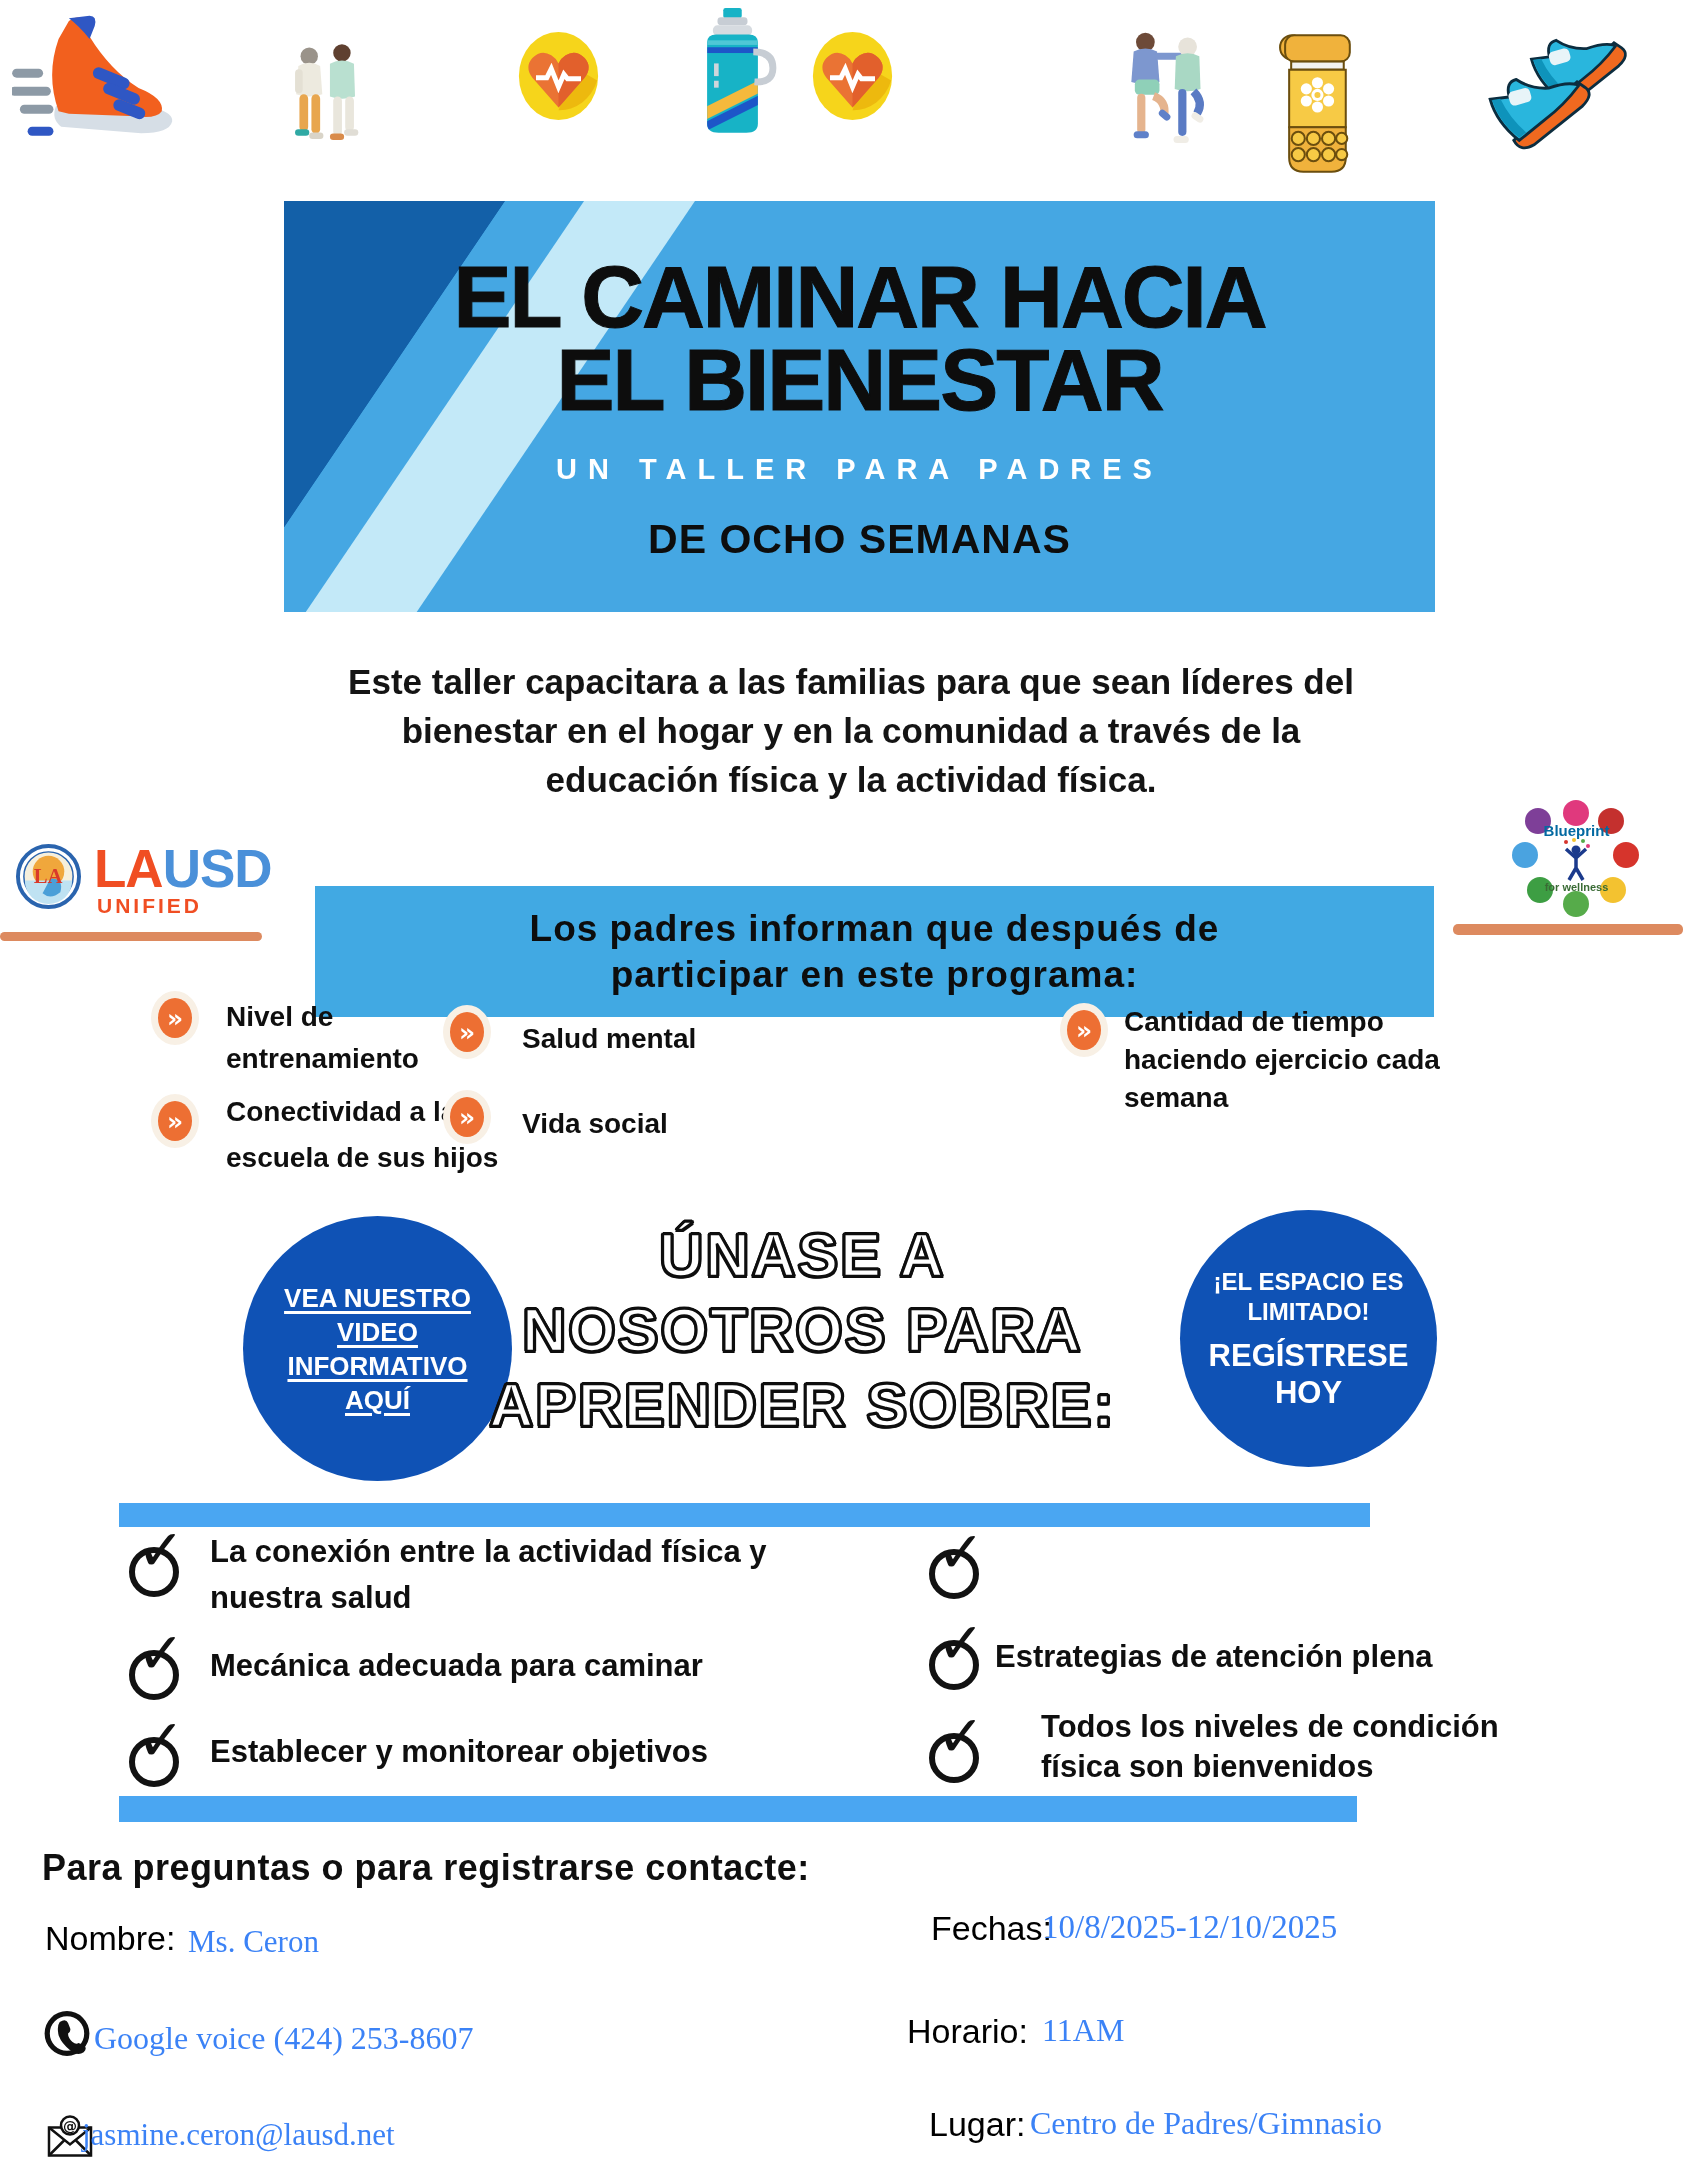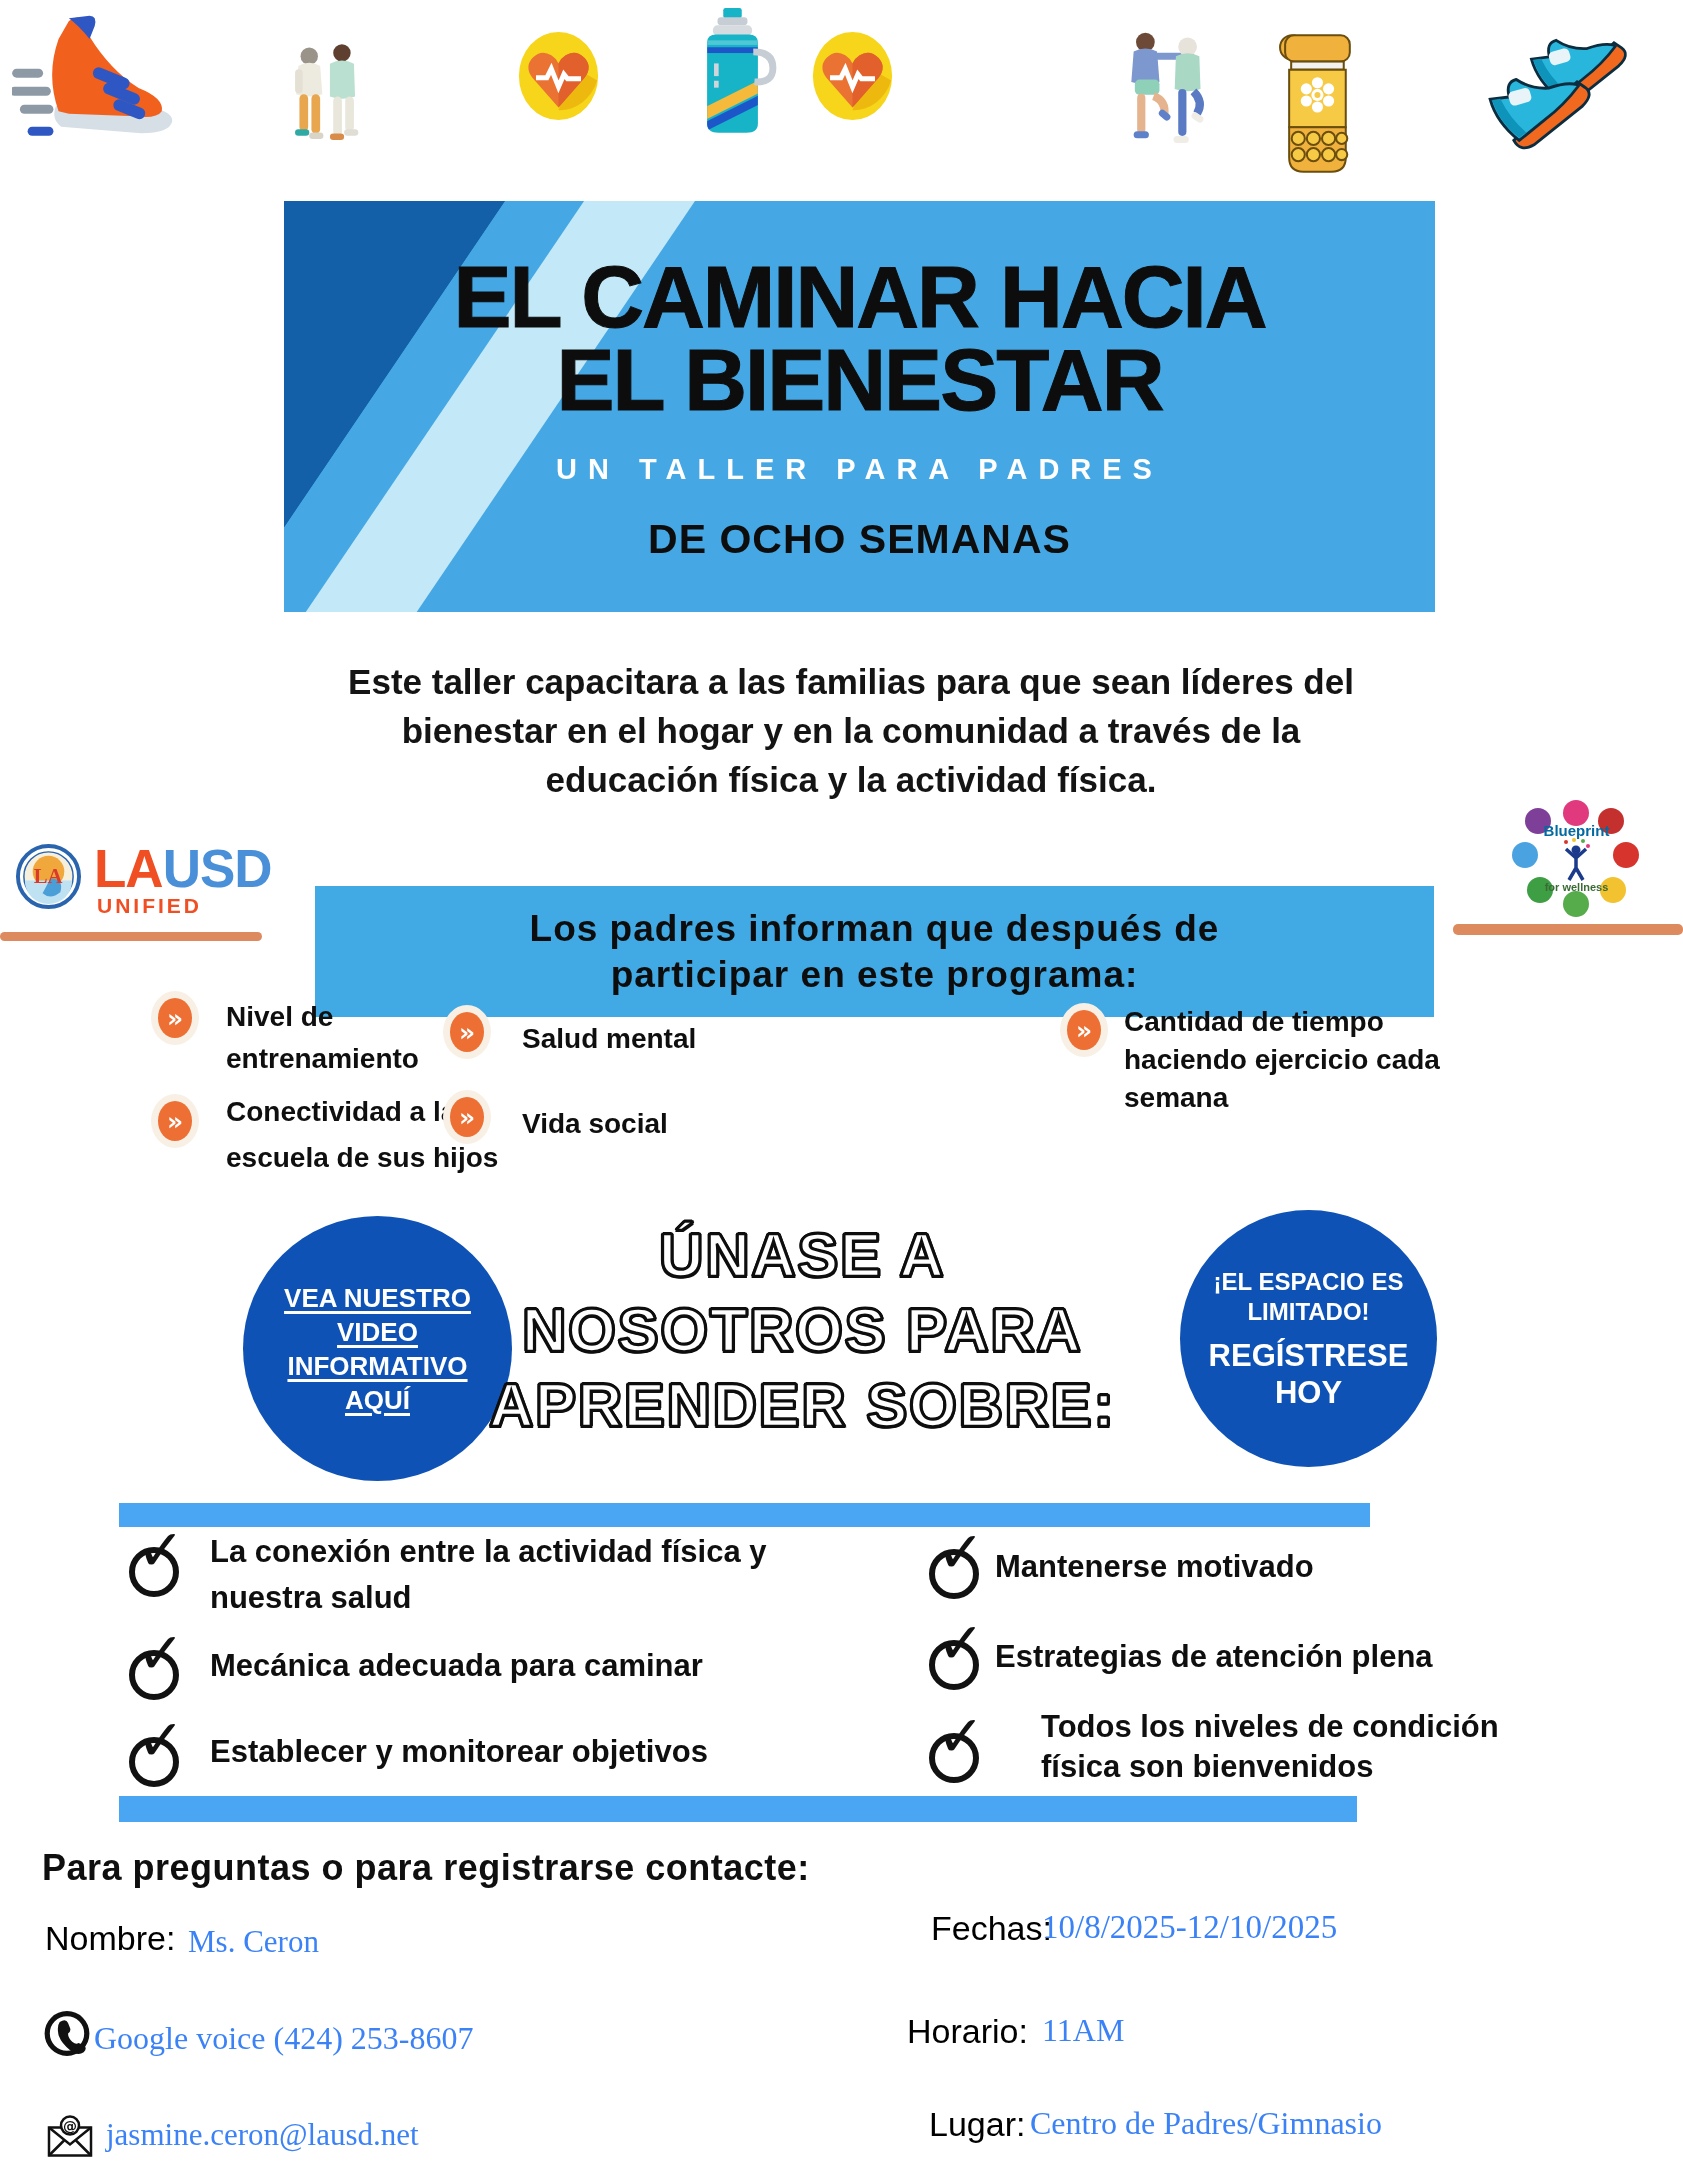--- a/index.html
+++ b/index.html
@@ -320,21 +320,20 @@
   <div class="abs check" style="left:129px;top:1723px">
     <span class="check-ring"></span>
       <span class="check-tick">✓</span>
   </div>
   <div class="abs hb topic" style="left:210px;top:1729px;width:634px">Establecer y monitorear objetivos</div>
 
   <div class="abs check" style="left:929px;top:1535px">
     <span class="check-ring"></span>
       <span class="check-tick">✓</span>
   </div>
-  <div class="abs hb topic" style="left:995px;top:1544px;width:475px">Mantenerse motivado</div>
 
   <div class="abs check" style="left:929px;top:1626px">
     <span class="check-ring"></span>
       <span class="check-tick">✓</span>
   </div>
   <div class="abs hb topic" style="left:995px;top:1634px;width:475px">Estrategias de atención plena</div>
 
   <div class="abs check" style="left:929px;top:1719px">
     <span class="check-ring"></span>
       <span class="check-tick">✓</span>
@@ -353,21 +352,21 @@
     <path d="M17 13 q6 -4 8 1 l2 5 q1 3 -2 5 q0 4 4 8 q4 3 6 1 l5 2 q4 3 0 7 q-6 4 -13 -2 q-8 -6 -11 -14 q-2 -9 1 -13 Z" fill="#111"></path>
   </svg>
   <div class="abs serif" style="left:94px;top:2020px;font-size:32px">Google voice (424) 253-8607</div>
 
   <svg class="abs" style="left:45px;top:2111px" width="50" height="51" viewBox="0 0 50 46">
     <rect x="4" y="14" width="42" height="28" fill="#fff" stroke="#111" stroke-width="2.5"></rect>
     <path d="M4 14 L25 31 L46 14 M4 42 L20 26 M46 42 L30 26" fill="none" stroke="#111" stroke-width="2.5"></path>
     <circle cx="25" cy="12" r="9" fill="#fff" stroke="#111" stroke-width="2.5"></circle>
     <text x="25" y="17" text-anchor="middle" font-size="14" font-weight="bold" fill="#111" font-family="DejaVu Sans,sans-serif">@</text>
   </svg>
-  <div class="abs serif value" style="left:106px;top:2117px">jasmine.ceron@lausd.net</div>
+  <div class="abs serif value" style="left:82px;top:2117px">jasmine.ceron@lausd.net</div>
 
   <div class="abs geo label" style="left:931px;top:1909px">Fechas:</div>
   <div class="abs serif" style="left:1042px;top:1909px;font-size:33px">10/8/2025-12/10/2025</div>
 
   <div class="abs geo label" style="left:907px;top:2012px">Horario:</div>
   <div class="abs serif" style="left:1042px;top:2012px;font-size:32px">11AM</div>
 
   <div class="abs geo label" style="left:929px;top:2105px">Lugar:</div>
   <div class="abs serif" style="left:1030px;top:2105px;font-size:32px">Centro de Padres/Gimnasio</div>
 

